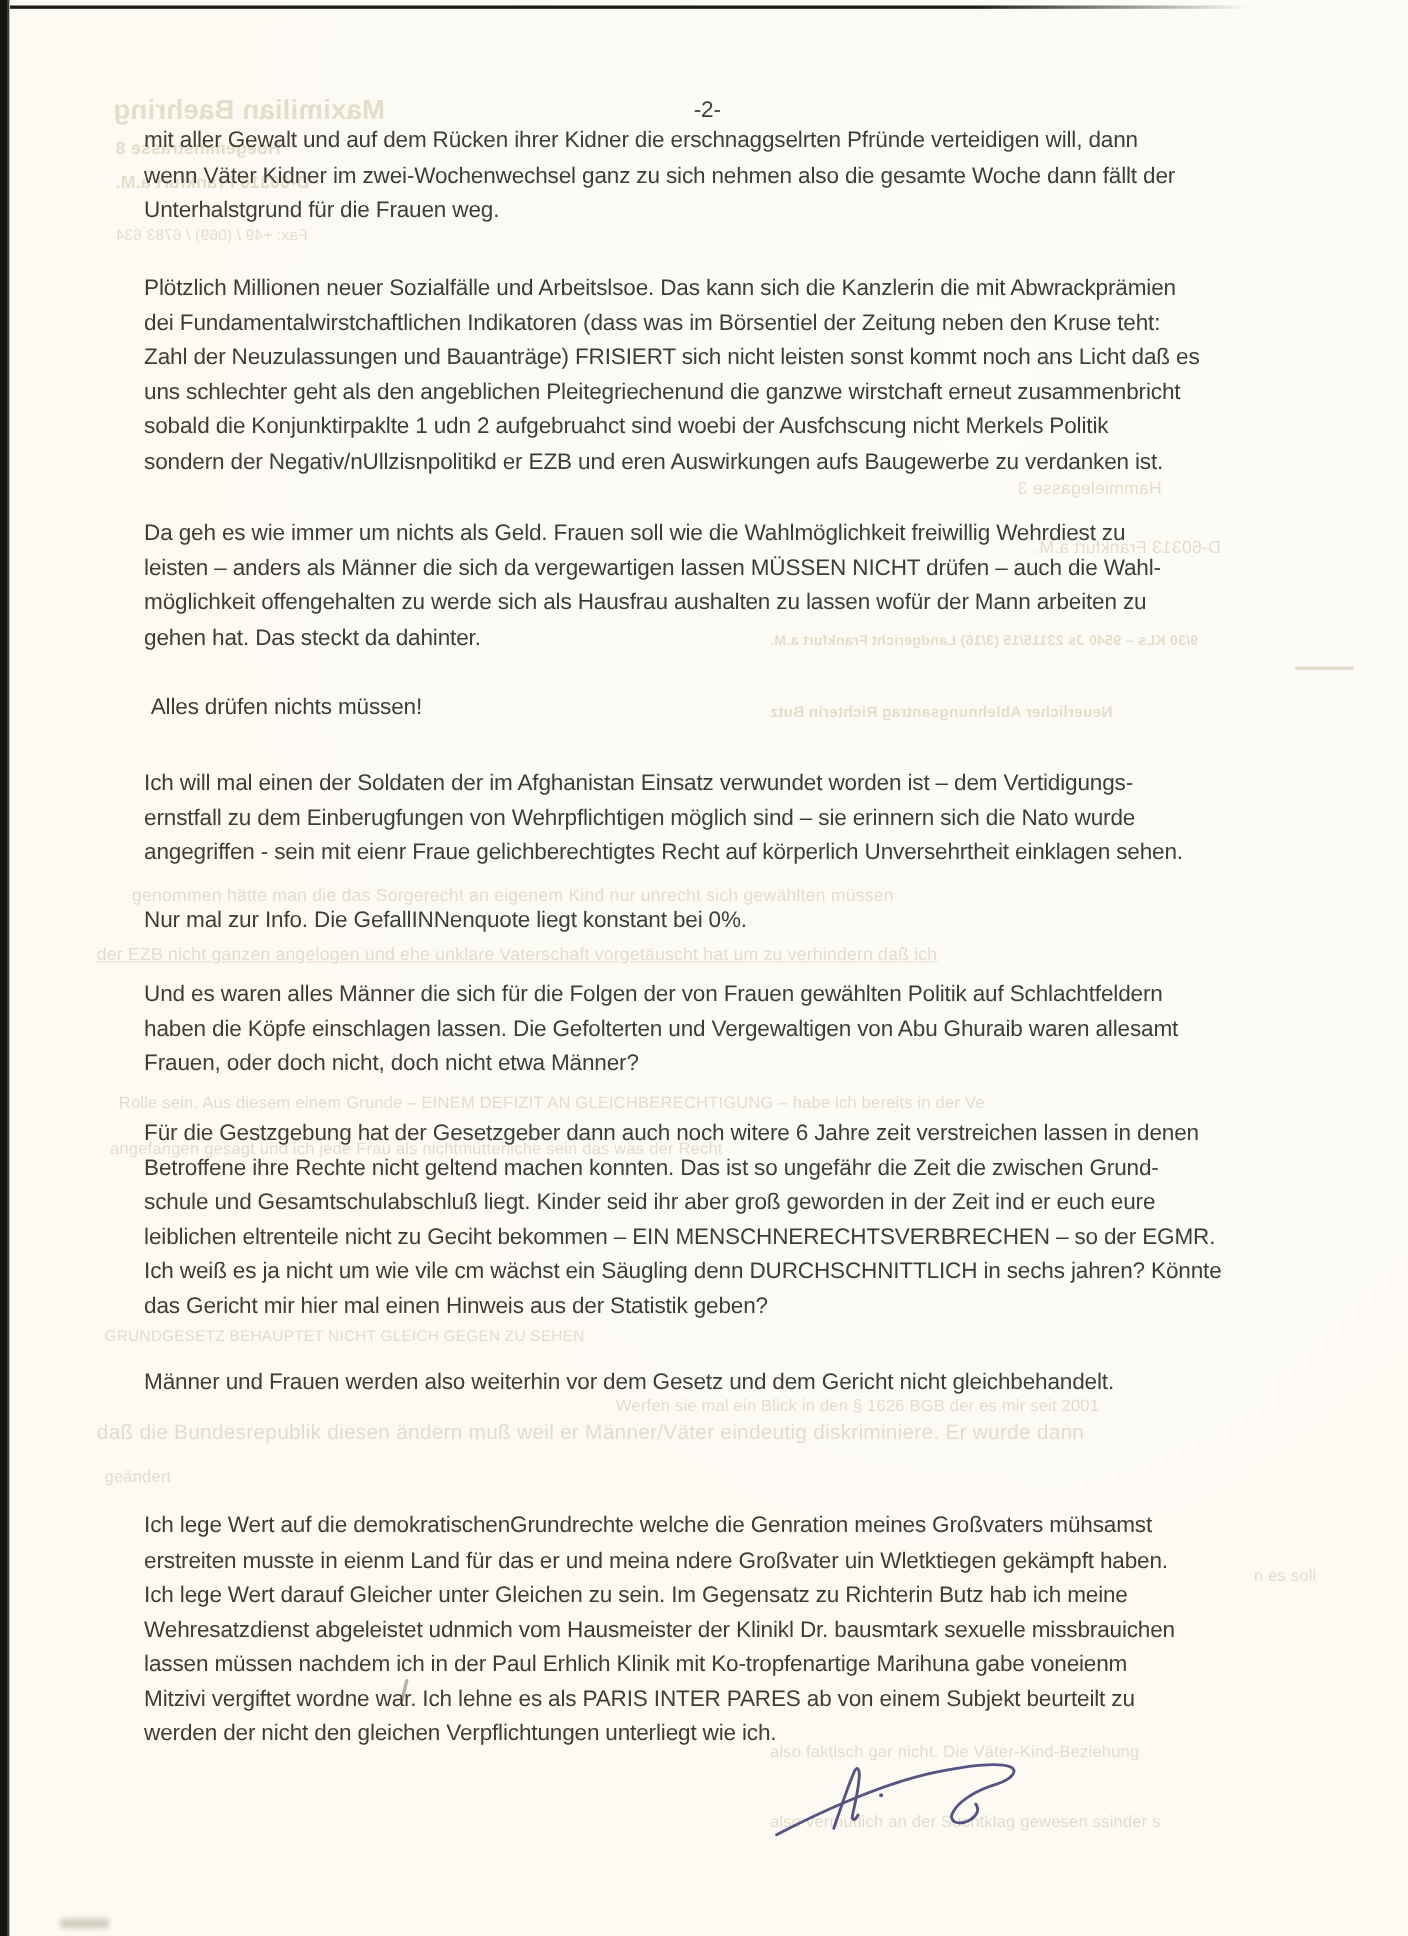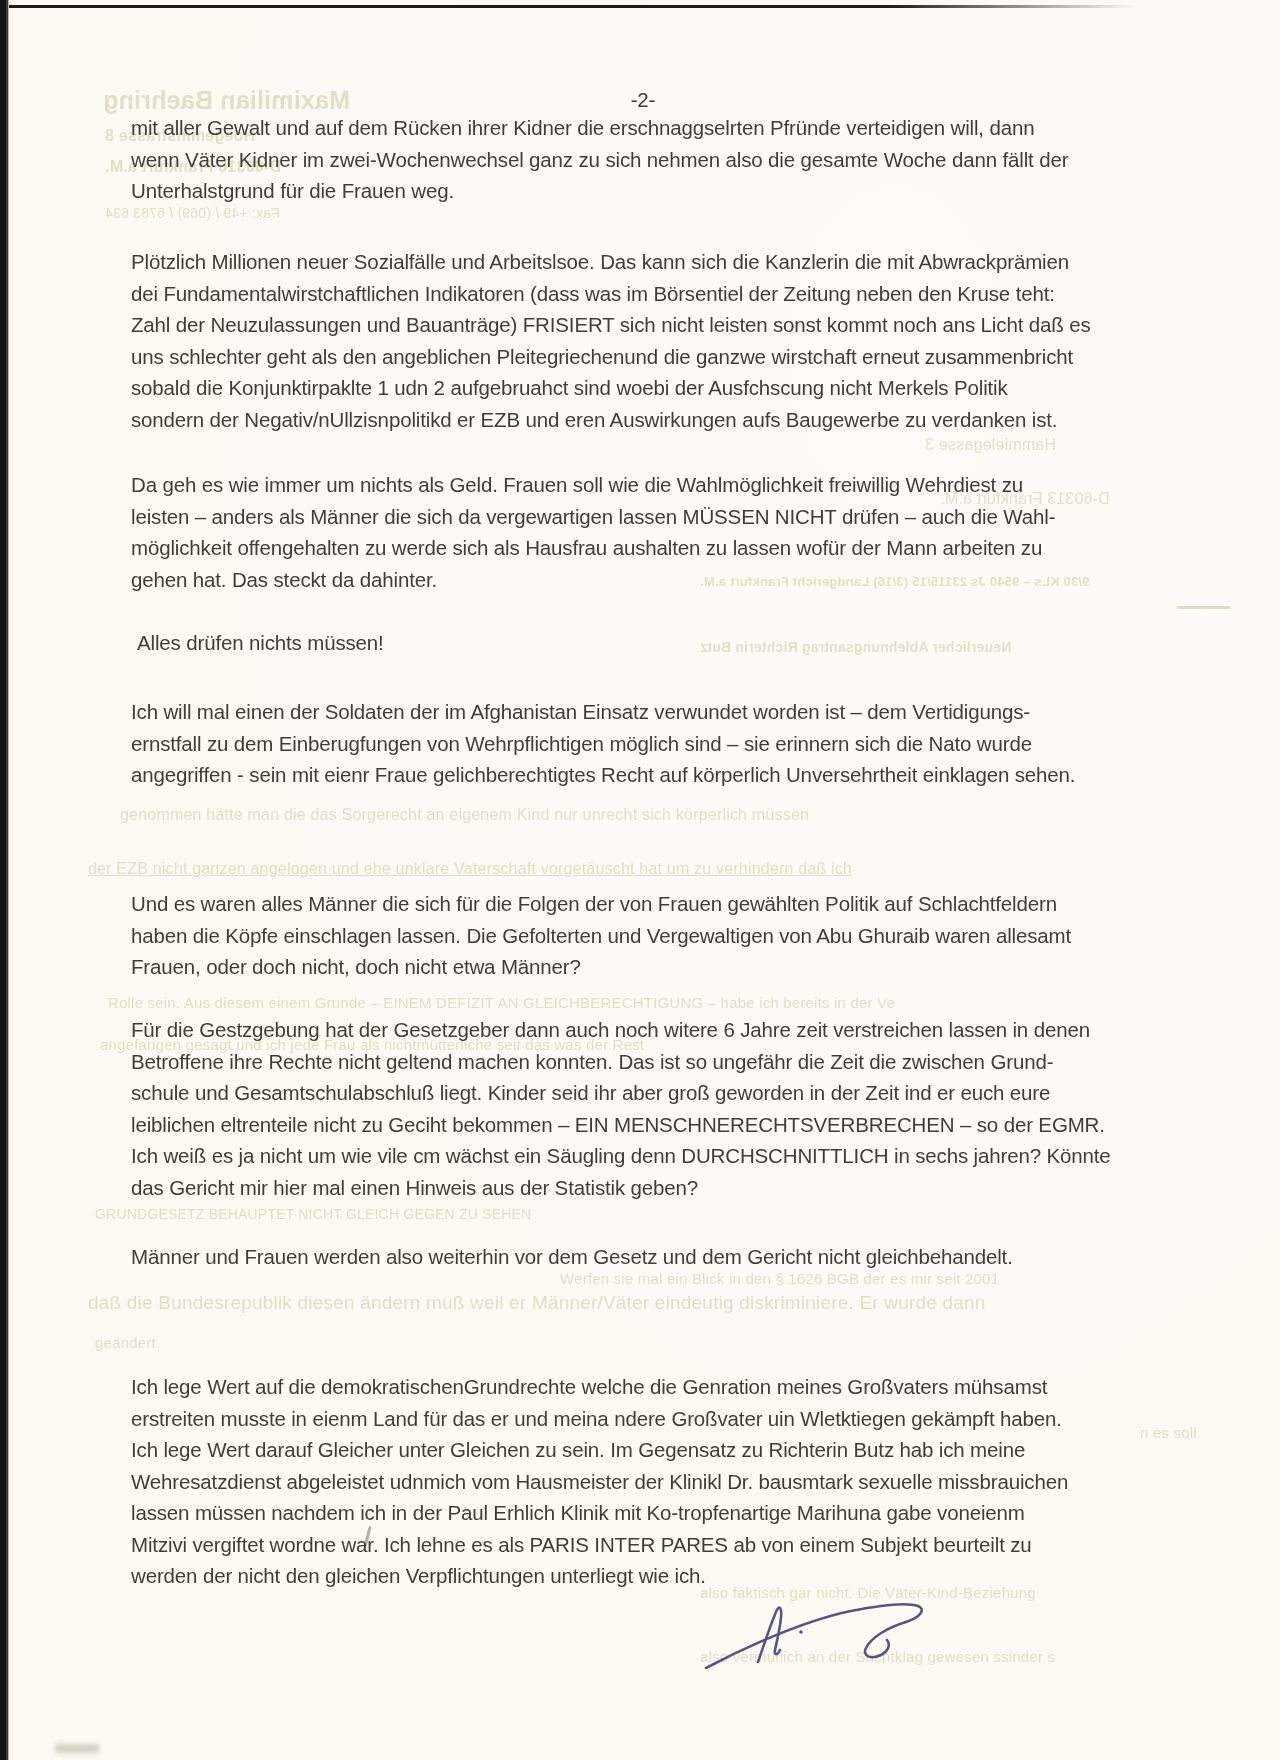--- a/index.html
+++ b/index.html
@@ -86,24 +86,24 @@
 
   <div id="bleed-layer">
       <span class="bleed mir b" style="left: 103px; top: 86px; font-size: 25px;">Maximilian Baehring</span>
       <span class="bleed mir b" style="left: 105px; top: 127px; font-size: 16px;">Hoegeminstrasse 8</span>
       <span class="bleed mir b" style="left: 105px; top: 158px; font-size: 16px;">D-60316 Frankfurt a.M.</span>
       <span class="bleed mir" style="left: 105px; top: 205px; font-size: 14px;">Fax: +49 / (069) / 6783 634</span>
       <span class="bleed mir" style="left: 925px; top: 436px; font-size: 16px;">Hammielegasse 3</span>
       <span class="bleed mir" style="left: 940px; top: 490px; font-size: 16px;">D-60313 Frankfurt a.M.</span>
       <span class="bleed mir b" style="left: 700px; top: 574px; font-size: 13px;">9/30 KLs – 9540 Js 23115/15 (3/16) Landgericht Frankfurt a.M.</span>
       <span class="bleed mir b" style="left: 700px; top: 639px; font-size: 14px;">Neuerlicher Ablehnungsantrag Richterin Butz</span>
-      <span class="bleed" style="left: 120px; top: 806px; font-size: 16px;">genommen hätte man die das Sorgerecht an eigenem Kind nur unrecht sich körperlich müssen</span>
+      <span class="bleed" style="left: 120px; top: 806px; font-size: 16px;">genommen hätte man die das Sorgerecht an eigenem Kind nur unrecht sich gewählten müssen</span>
       <span class="bleed" style="left: 88px; top: 860px; font-size: 16px; text-decoration: underline;">der EZB nicht ganzen angelogen und ehe unklare Vaterschaft vorgetäuscht hat um zu verhindern daß ich</span>
       <span class="bleed" style="left: 108px; top: 994px; font-size: 15px;">Rolle sein. Aus diesem einem Grunde – EINEM DEFIZIT AN GLEICHBERECHTIGUNG – habe ich bereits in der Ve</span>
-      <span class="bleed" style="left: 100px; top: 1036px; font-size: 15px;">angefangen gesagt und ich jede Frau als nichtmütterliche seit das was der Rest</span>
+      <span class="bleed" style="left: 100px; top: 1036px; font-size: 15px;">angefangen gesagt und ich jede Frau als nichtmütterliche sein das was der Recht</span>
       <span class="bleed" style="left: 95px; top: 1206px; font-size: 14px;">GRUNDGESETZ BEHAUPTET NICHT GLEICH GEGEN ZU SEHEN</span>
       <span class="bleed" style="left: 560px; top: 1270px; font-size: 15px;">Werfen sie mal ein Blick in den § 1626 BGB der es mir seit 2001</span>
       <span class="bleed" style="left: 88px; top: 1292px; font-size: 19px;">daß die Bundesrepublik diesen ändern muß weil er Männer/Väter eindeutig diskriminiere. Er wurde dann</span>
       <span class="bleed" style="left: 95px; top: 1334px; font-size: 15px;">geändert</span>
       <span class="bleed" style="left: 1140px; top: 1424px; font-size: 15px;">n es soll</span>
       <span class="bleed" style="left: 700px; top: 1584px; font-size: 15px;">also faktisch gar nicht. Die Väter-Kind-Beziehung</span>
       <span class="bleed" style="left: 700px; top: 1612px; font-size: 15px; margin-top: 36px;">also vermutlich an der Suchtklag gewesen ssinder s</span>
     </div>
 
   <div class="typed pageno" style="top:84px">-2-</div>
@@ -117,20 +117,21 @@
 sobald die Konjunktirpaklte 1 udn 2 aufgebruahct sind woebi der Ausfchscung nicht Merkels Politik
 sondern der Negativ/nUllzisnpolitikd er EZB und eren Auswirkungen aufs Baugewerbe zu verdanken ist.</div>
   <div class="typed" style="top:469px">Da geh es wie immer um nichts als Geld. Frauen soll wie die Wahlmöglichkeit freiwillig Wehrdiest zu
 leisten – anders als Männer die sich da vergewartigen lassen MÜSSEN NICHT drüfen – auch die Wahl-
 möglichkeit offengehalten zu werde sich als Hausfrau aushalten zu lassen wofür der Mann arbeiten zu
 gehen hat. Das steckt da dahinter.</div>
   <div class="typed" style="top:627px;left:137px">Alles drüfen nichts müssen!</div>
   <div class="typed" style="top:696px">Ich will mal einen der Soldaten der im Afghanistan Einsatz verwundet worden ist – dem Vertidigungs-
 ernstfall zu dem Einberugfungen von Wehrpflichtigen möglich sind – sie erinnern sich die Nato wurde
 angegriffen - sein mit eienr Fraue gelichberechtigtes Recht auf körperlich Unversehrtheit einklagen sehen.</div>
+  <div class="typed" style="top:821px">Nur mal zur Info. Die GefallINNenquote liegt konstant  bei 0%.</div>
   <div class="typed" style="top:888px">Und es waren alles Männer die sich für die Folgen der von Frauen gewählten Politik auf Schlachtfeldern
 haben die Köpfe einschlagen lassen.  Die Gefolterten und Vergewaltigen von Abu Ghuraib waren allesamt
 Frauen, oder doch nicht, doch nicht etwa Männer?</div>
   <div class="typed" style="top:1014px">Für die Gestzgebung  hat der Gesetzgeber dann auch noch witere 6 Jahre zeit verstreichen lassen in denen
 Betroffene ihre Rechte nicht geltend machen konnten. Das ist so ungefähr die Zeit die zwischen Grund-
 schule und  Gesamtschulabschluß liegt. Kinder seid ihr aber groß geworden in der Zeit ind er euch eure
 leiblichen eltrenteile nicht zu Geciht bekommen – EIN MENSCHNERECHTSVERBRECHEN – so der EGMR.
 Ich weiß es ja nicht um wie vile cm wächst ein Säugling denn DURCHSCHNITTLICH in sechs jahren?  Könnte
 das Gericht mir hier mal einen Hinweis aus der Statistik geben?</div>
   <div class="typed" style="top:1241px">Männer und Frauen werden also weiterhin vor dem Gesetz und dem Gericht nicht gleichbehandelt.</div>

